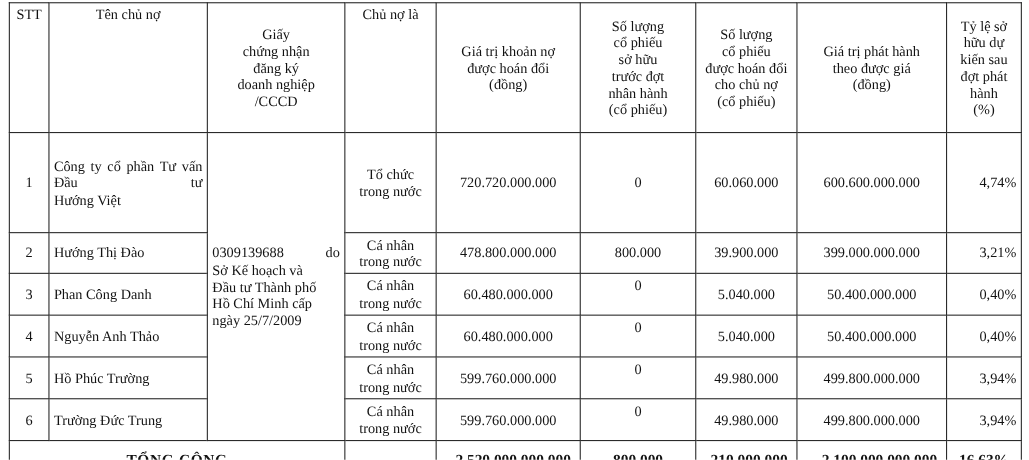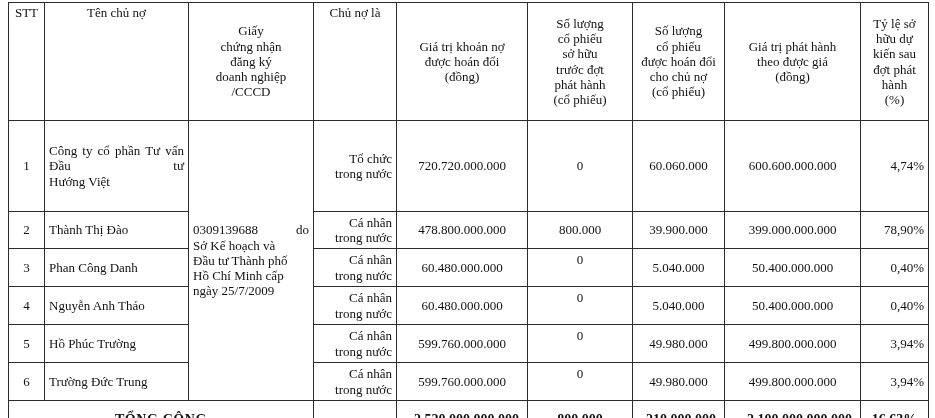--- a/index.html
+++ b/index.html
@@ -67,21 +67,21 @@
   col.c-value    { width: 131px; }
   col.c-shares   { width: 105px; }
   col.c-swap     { width: 92px;  }
   col.c-issue    { width: 136px; }
   col.c-ratio    { width: 68px;  }
 
   
   td.stt       { text-align: center; }
   td.name      { text-align: left;  padding-left: 6px; margin-top: 13px; }
   td.cert      { text-align: left;  padding-left: 6px; vertical-align: top; padding-top: 4px; }
-  td.type      { text-align: right;  padding-left: 6px; }
+  td.type      { text-align: center;  padding-left: 6px; }
   td.num       { text-align: center; padding-right: 8px; }
   td.num-c     { text-align: center; }
   td.ratio     { text-align: right; }
 
   tr.r-first td          { height: 86px; }
   tr.r-first td.name     { vertical-align: middle; }
   tr.r-data td           { height: 32px; }
 
   
   .justify-block {
@@ -156,21 +156,21 @@
         <th class="h-value">
           <div>Giá trị khoản nợ</div>
           <div>được hoán đổi</div>
           <div>(đồng)</div>
         </th>
         <th class="h-shares">
           <div>Số lượng</div>
           <div>cổ phiếu</div>
           <div>sở hữu</div>
           <div>trước đợt</div>
-          <div>phát hành</div>
+          <div>nhân hành</div>
           <div>(cổ phiếu)</div>
         </th>
         <th class="h-swap">
           <div>Số lượng</div>
           <div>cổ phiếu</div>
           <div>được hoán đổi</div>
           <div>cho chủ nợ</div>
           <div>(cổ phiếu)</div>
         </th>
         <th class="h-issue">
@@ -217,32 +217,32 @@
         </td>
         <td class="num">720.720.000.000</td>
         <td class="num-c">0</td>
         <td class="num">60.060.000</td>
         <td class="num">600.600.000.000</td>
         <td class="ratio">4,74%</td>
       </tr>
 
       <tr class="r-data">
         <td class="stt">2</td>
-        <td class="name">Thành Thị Đào</td>
+        <td class="name">Hướng Thị Đào</td>
         <td class="type">
           <span class="type-wrap">
             <span class="l1">Cá nhân</span>
             <span class="l2">trong nước</span>
           </span>
         </td>
         <td class="num">478.800.000.000</td>
         <td class="num-c">800.000</td>
         <td class="num">39.900.000</td>
         <td class="num">399.000.000.000</td>
-        <td class="ratio">78,90%</td>
+        <td class="ratio">3,21%</td>
       </tr>
 
       <tr class="r-data">
         <td class="stt">3</td>
         <td class="name">Phan Công Danh</td>
         <td class="type">
           <span class="type-wrap">
             <span class="l1">Cá nhân</span>
             <span class="l2">trong nước</span>
           </span>

